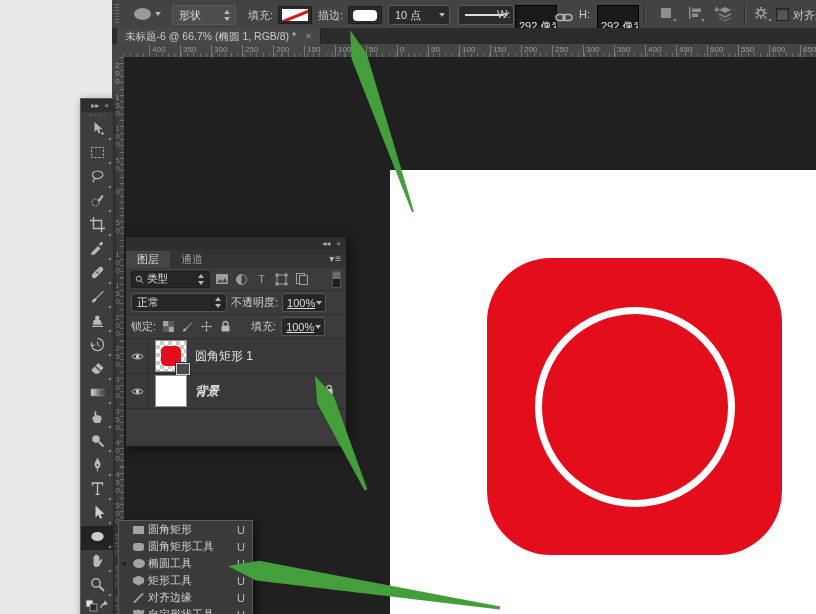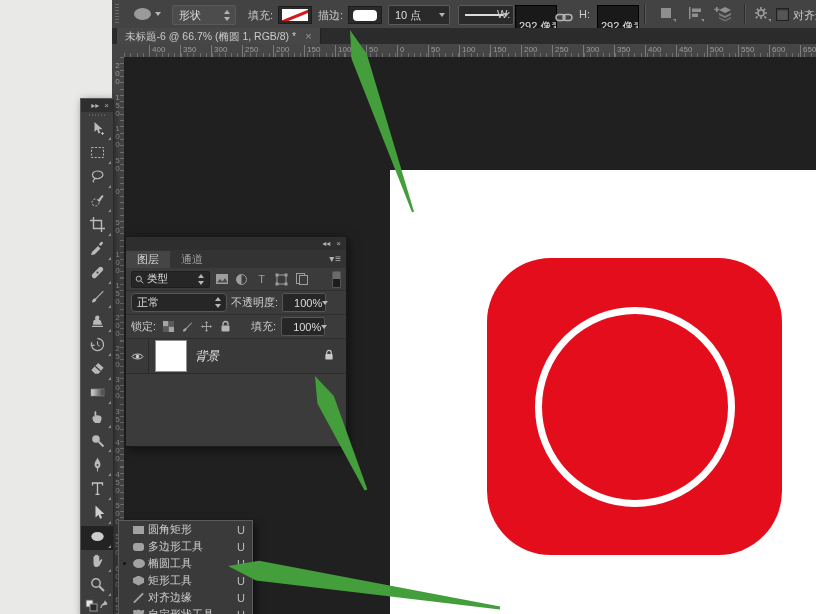--- a/index.html
+++ b/index.html
@@ -109,41 +109,41 @@
           color:#9d9d9d; font-size:11px; }
   .f-toggle { width:7px; height:15px; margin-left:auto; background:#1d1d1d; border:1px solid #555;
               border-radius:1px; background-image:linear-gradient(#6b6b6b 0 45%, #1d1d1d 45%); }
   .lp-blend { height:23px; gap:4px; }
   .blend-select { width:94px; height:17px; background:#262626; border:1px solid #555; border-radius:4px;
                   display:flex; align-items:center; font-size:11px; color:#ddd; }
   .blend-select .txt { flex:1; padding-left:5px; }
   .mini-label { font-size:11px; color:#ccc; white-space:nowrap; }
   .val-select { height:17px; width:42px; background:#262626; border:1px solid #555; border-radius:2px;
                 display:flex; align-items:center; font-size:11px; color:#ddd; }
-  .val-select .txt { flex:1; padding-left:11px; }
+  .val-select .txt { flex:1; padding-left:4px;text-decoration:underline; }
   .lp-lock { height:23px; gap:5px; }
   .lk-ic { width:14px; height:14px; display:flex; align-items:center; justify-content:center; }
   .lp-list { }
   .layer-row { height:34px; display:flex; align-items:center; background:#393939;
                border-bottom:1px solid #2b2b2b; }
   .layer-row.sel { background:#4e5765; }
   .eye-well { width:22px; height:34px; display:flex; align-items:center; justify-content:center;
               border-right:1px solid #2b2b2b; }
   .thumb { position:relative; width:30px; height:30px; margin-left:6px; border:1px solid #909090; }
   .thumb.checker, .checker-bg { background:#fff; background-image:
       linear-gradient(45deg,#c9c9c9 25%,transparent 25%,transparent 75%,#c9c9c9 75%),
       linear-gradient(45deg,#c9c9c9 25%,transparent 25%,transparent 75%,#c9c9c9 75%);
       background-size:8px 8px; background-position:0 0,4px 4px; }
   .thumb .red-shape { position:absolute; left:5px; top:5px; width:20px; height:20px;
       border-radius:5px; background:#e30d1c; }
   .thumb.white { background:#fff; }
   .vm-badge { position:absolute; right:-4px; bottom:-4px; width:12px; height:10px; background:#4a4a4a;
       border:1px solid #cfcfcf; box-shadow:0 0 0 1px #2a2a2a; }
   .layer-name { margin-left:8px; font-size:12px; color:#e2e2e2; }
-  .layer-name.bg { font-style:italic; }
+  .layer-name.bg { font-style:italic;font-weight:bold; }
   .row-lock { margin-left:auto; margin-right:12px; }
 
   
   .shape-menu { position:absolute; left:118px; top:520px; width:133px; background:#3a3a3a;
                 border:1px solid #5c5c5c; z-index:20; box-shadow:3px 3px 8px rgba(0,0,0,.55); }
   .sm-item { height:17px; display:flex; align-items:center; }
   .sm-dot { width:10px; display:flex; align-items:center; justify-content:center; }
   .sm-dot i { width:3px; height:3px; border-radius:50%; background:#141414; }
   .sm-icon { width:19px; display:flex; align-items:center; justify-content:center; }
   .sm-label { flex:1; font-size:11px; color:#cfcfcf; white-space:nowrap; }
@@ -552,20 +552,33 @@
       </span>
       <span class="mini-label" style="margin-left:14px">填充:</span>
       <div class="val-select">
         <span class="txt">100%</span>
         <span class="caret" style="margin-right:3px"></span>
       </div>
     </div>
 
     <div class="lp-list">
 
+      <div class="layer-row">
+        <span class="eye-well">
+          <svg width="13" height="9" viewBox="0 0 13 9">
+              <path d="M1 4.5C3 1.3 10 1.3 12 4.5 10 7.7 3 7.7 1 4.5z" fill="none" stroke="#d2d2d2"></path>
+              <circle cx="6.5" cy="4.5" r="1.7" fill="#d2d2d2"></circle>
+            </svg>
+        </span>
+        <span class="thumb checker">
+          <span class="red-shape"></span>
+          <span class="vm-badge"></span>
+        </span>
+        <span class="layer-name">圆角矩形 1</span>
+      </div>
 
       <div class="layer-row">
         <span class="eye-well">
           <svg width="13" height="9" viewBox="0 0 13 9">
               <path d="M1 4.5C3 1.3 10 1.3 12 4.5 10 7.7 3 7.7 1 4.5z" fill="none" stroke="#d2d2d2"></path>
               <circle cx="6.5" cy="4.5" r="1.7" fill="#d2d2d2"></circle>
             </svg>
         </span>
         <span class="thumb white"></span>
         <span class="layer-name bg">背景</span>
@@ -586,21 +599,21 @@
           <i class="sh sh-rect"></i>
         </span>
       <span class="sm-label">圆角矩形</span>
       <span class="sm-key">U</span>
     </div>
     <div class="sm-item">
       <span class="sm-dot"></span>
       <span class="sm-icon">
           <i class="sh sh-rrect"></i>
         </span>
-      <span class="sm-label">多边形工具</span>
+      <span class="sm-label">圆角矩形工具</span>
       <span class="sm-key">U</span>
     </div>
     <div class="sm-item">
       <span class="sm-dot">
           <i></i>
         </span>
       <span class="sm-icon">
           <i class="sh sh-ellipse"></i>
         </span>
       <span class="sm-label">椭圆工具</span>

